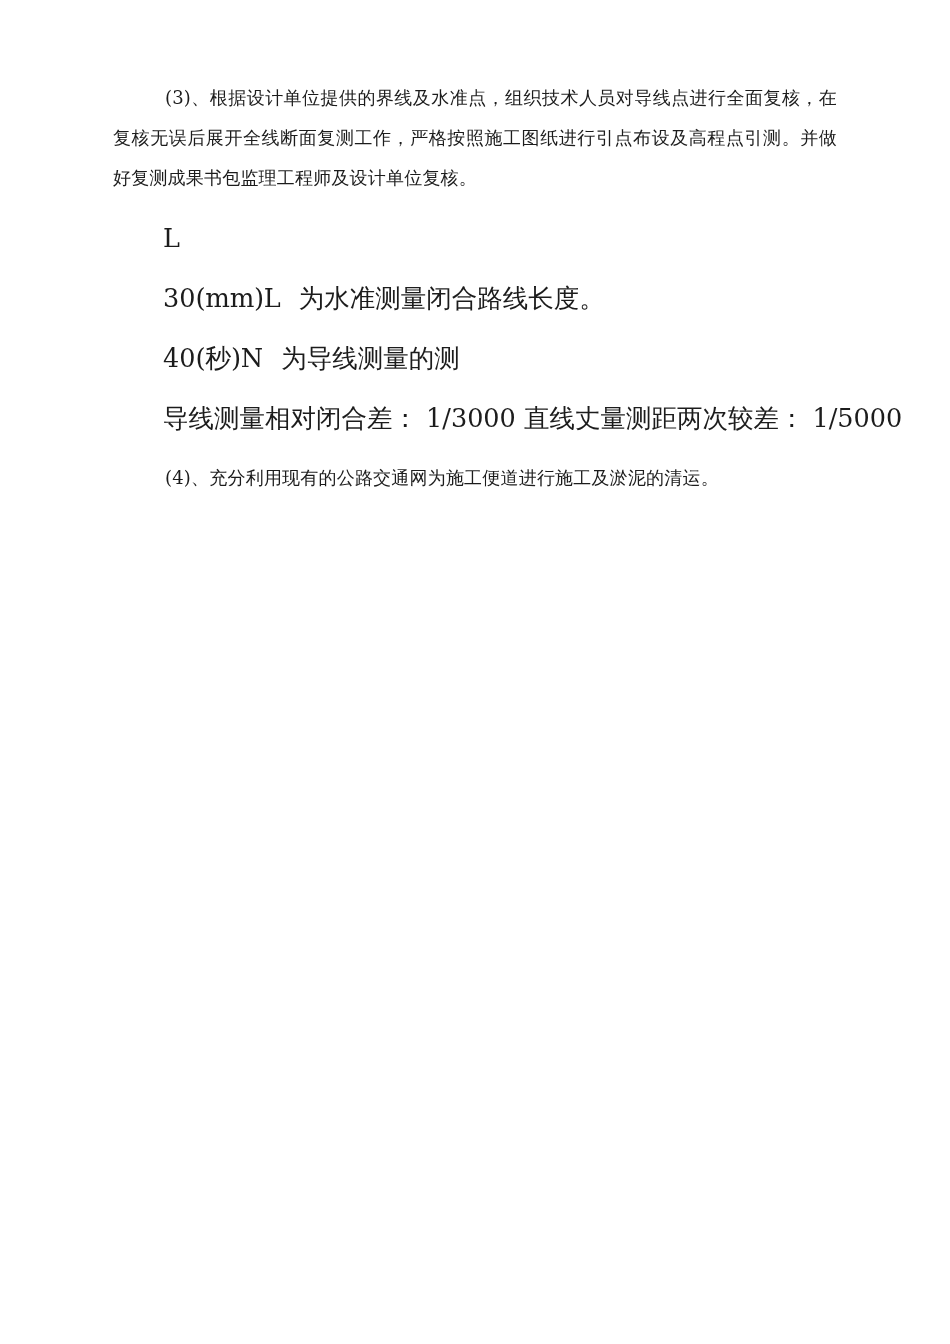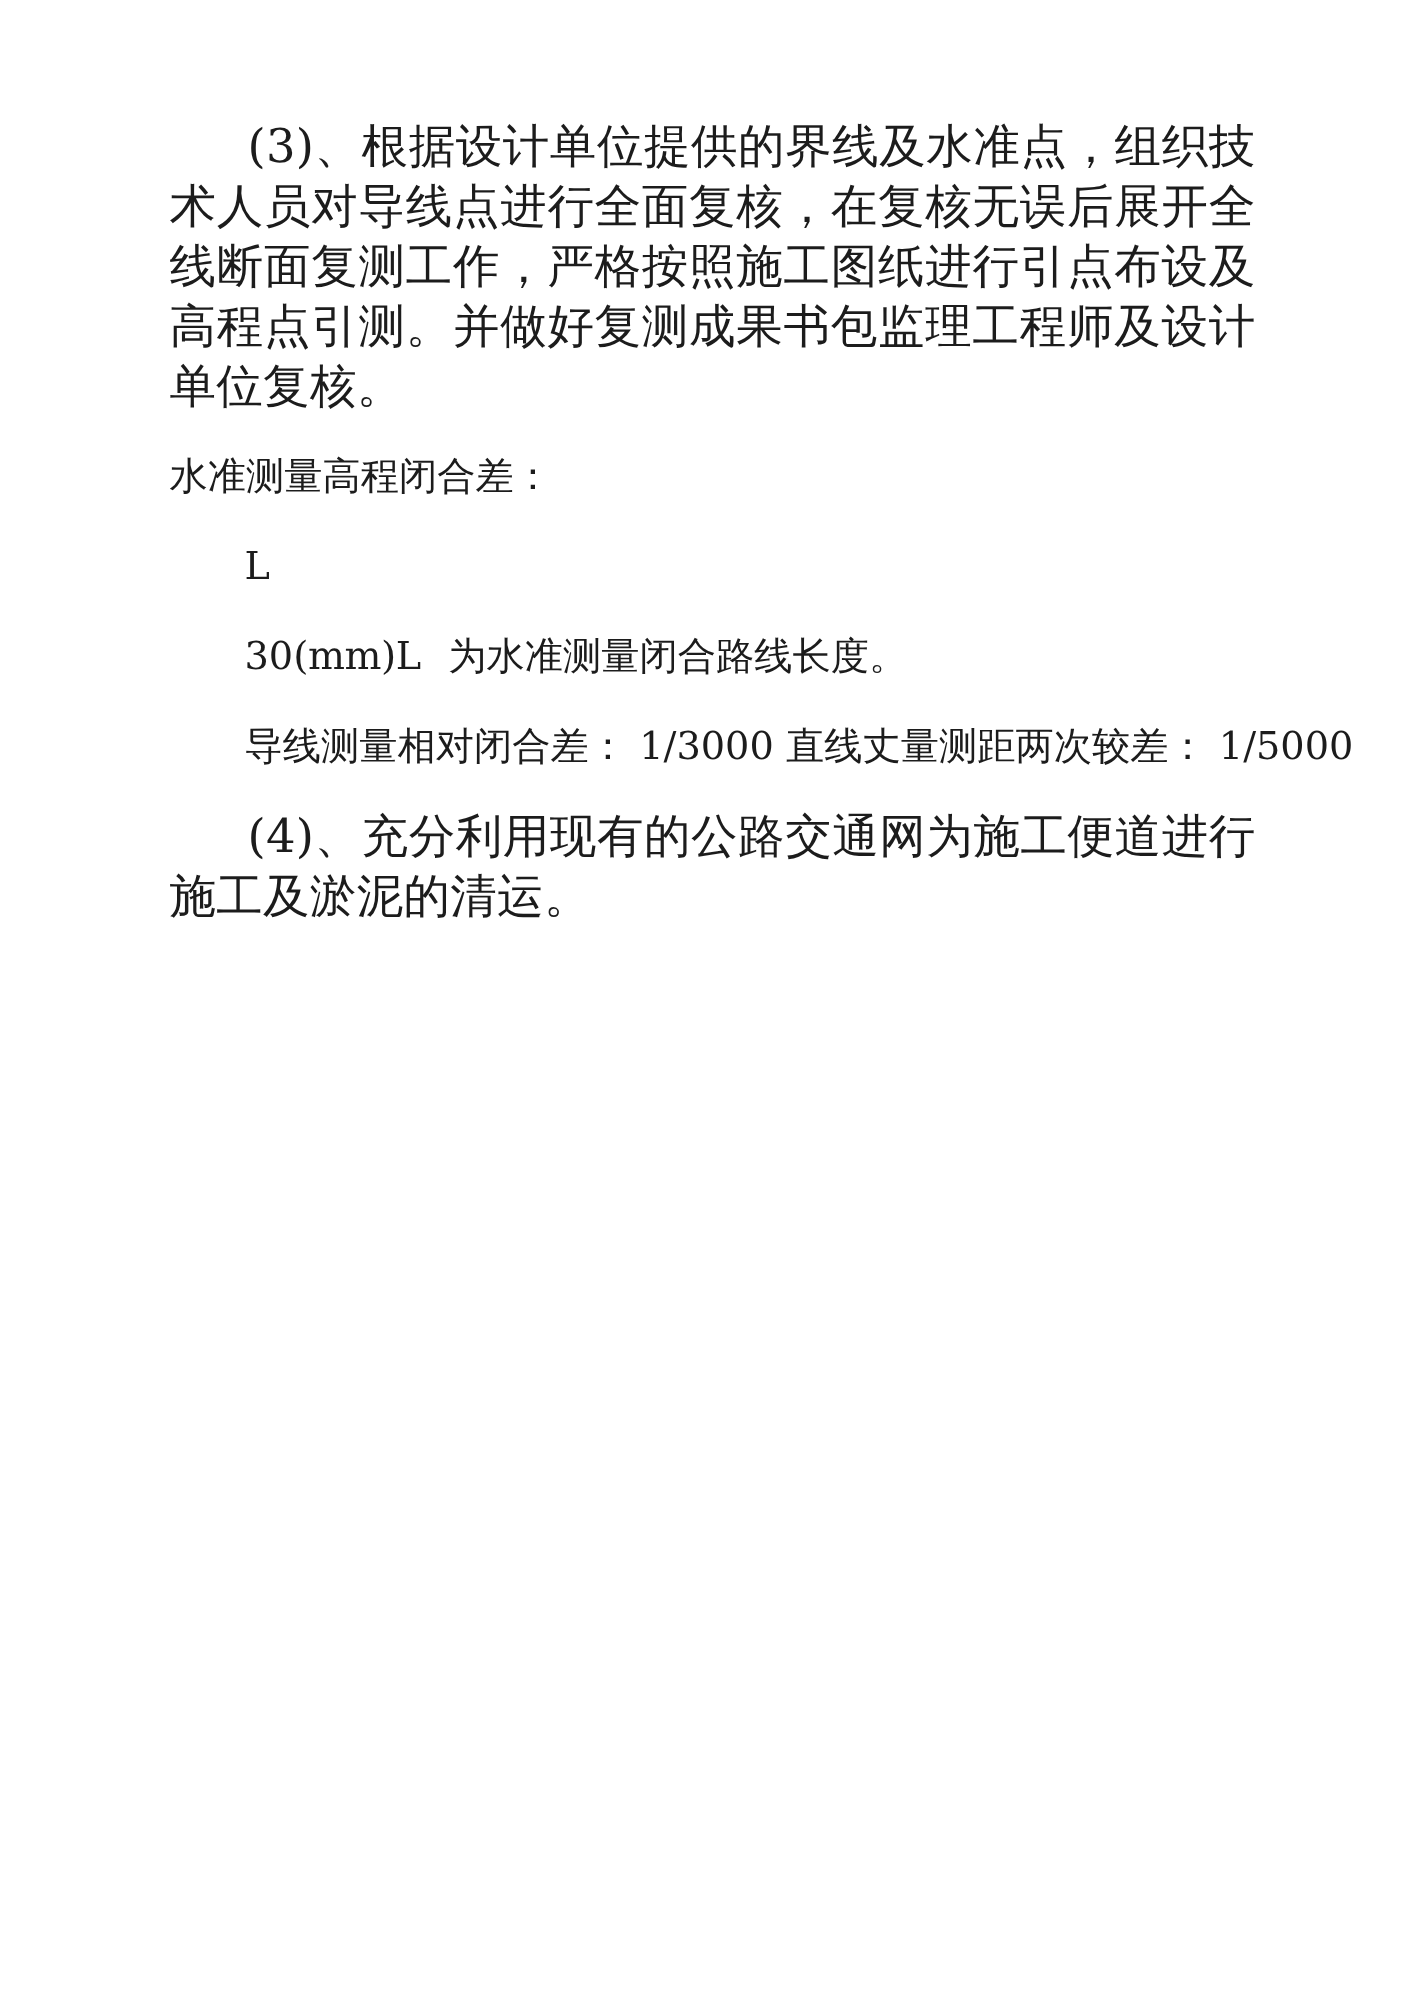--- a/index.html
+++ b/index.html
@@ -23,21 +23,21 @@
     box-sizing: border-box;
     padding: 0;
   }
   #content {
     position: absolute;
     left: 113px;
     top: 78px;
     width: 724px;
   }
   .para {
-    font-size: 31px;
+    font-size: 18px;
     line-height: 40px;
     text-align: justify;
     text-justify: inter-ideograph;
     margin: 0 0 20px 0;
     letter-spacing: 0.2px;
     color: #1c1c1c;
     word-break: break-all;
   }
   .para.indent {
     text-indent: 52px;
@@ -61,27 +61,27 @@
 </style>
 </head>
 <body>
 
 <div id="page">
   <div id="content">
 
     <p class="para indent">(3)、根据设计单位提供的界线及水准点，组织技术人员对导线点进行全面复核，在复核无误后展开全线断面复测工作，严格按照施工图纸进行引点布设及高程点引测。并做好复测成果书包监理工程师及设计单位复核。</p>
 
 
-    <p class="line ind0">水准测量高程闭合差：</p>
 
     <p class="line ind2">L</p>
 
     <p class="line ind2"><span>30</span><span class="small-unit">(mm)</span><span>L</span><span class="sp-wide"></span><span>为水准测量闭合路线长度。</span></p>
 
 
+    <p class="line ind2"><span>40</span><span class="small-unit">(秒)</span><span>N</span><span class="sp-wide"></span><span>为导线测量的测</span></p>
 
 
     <p class="line ind2">导线测量相对闭合差： 1/3000 直线丈量测距两次较差： 1/5000</p>
 
     <p class="para indent">(4)、充分利用现有的公路交通网为施工便道进行施工及淤泥的清运。</p>
 
 
 
   </div>
 </div>

